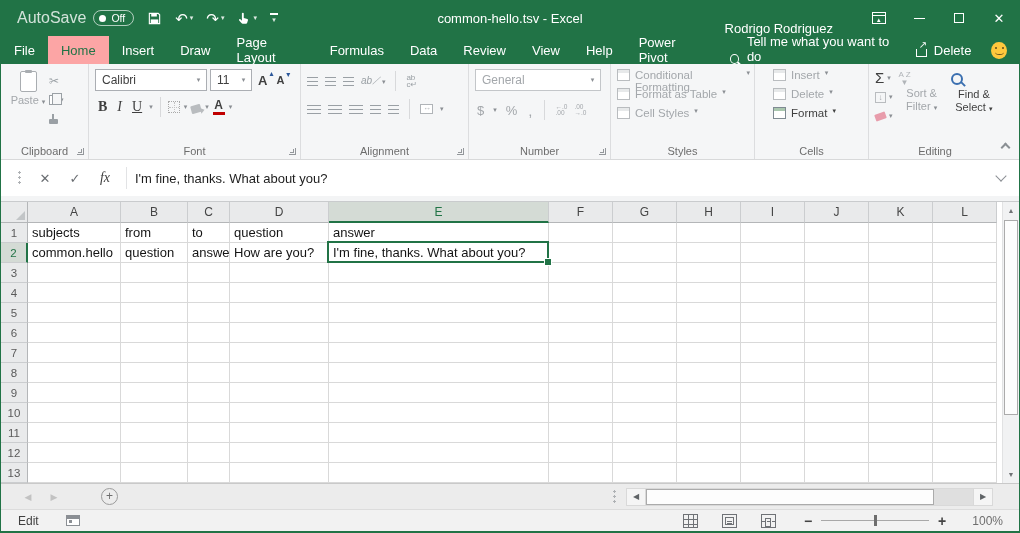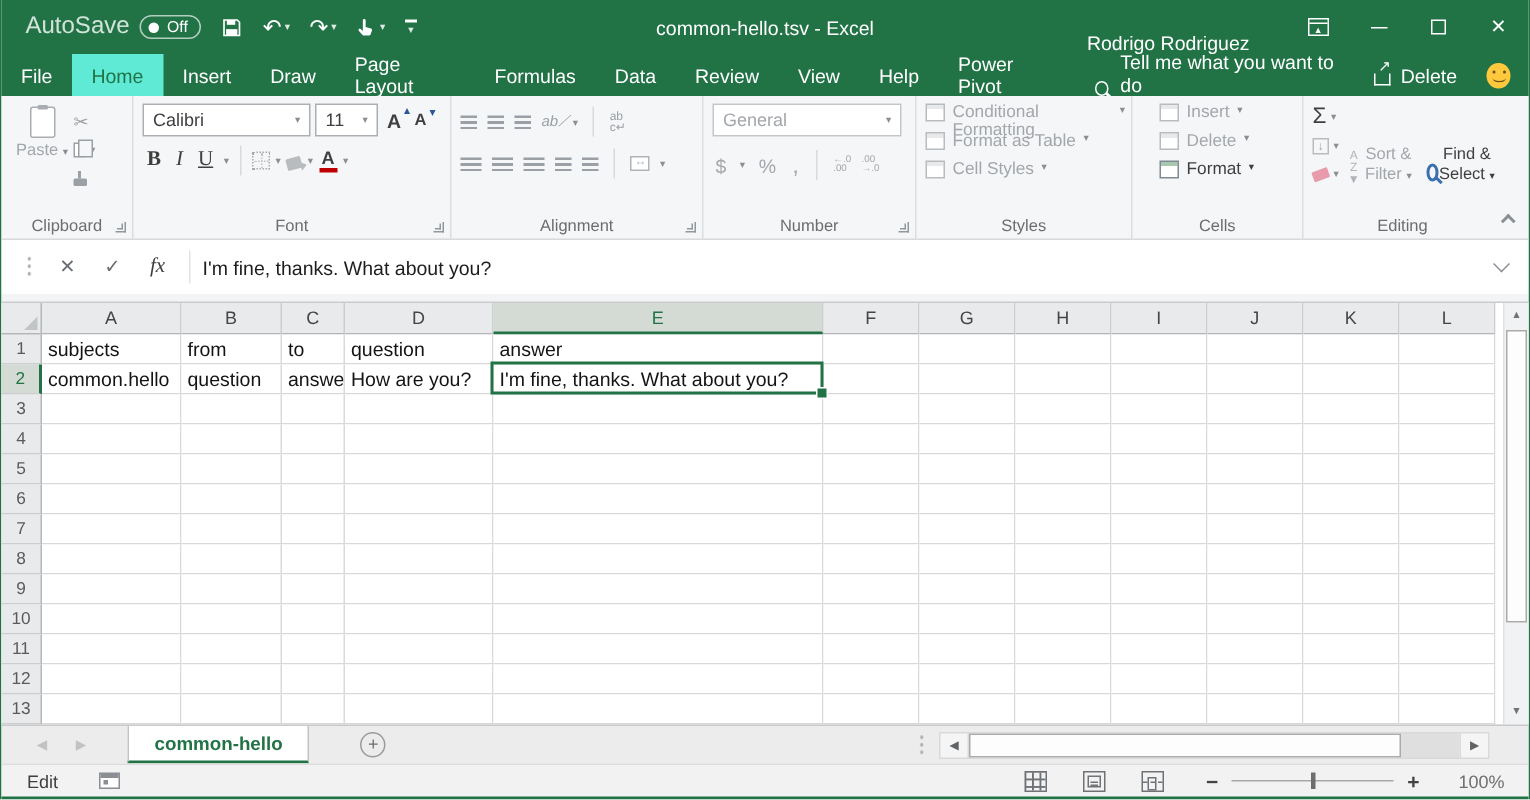--- a/index.html
+++ b/index.html
@@ -27,21 +27,21 @@
   .rdbox { width:14px; height:12px; border:1px solid #fff; position:relative; }
   .rdbox::before { content:""; position:absolute; top:2px; left:0; right:0; height:1px; background:#fff; }
   .rdbox::after { content:"▴"; font-size:7px; color:#fff; position:absolute; left:4px; top:2.5px; }
   .minbar { width:11px; height:1px; background:#fff; }
   .maxbox { width:10px; height:10px; border:1px solid #fff; }
   .closex { font-size:13px; }
 
   
   .tabrow { height:28px; background:#217346; display:flex; align-items:stretch; color:#fff; flex:none; }
   .rtab { display:flex; align-items:center; padding:0 13px; font-size:13px; cursor:default; }
-  .rtab.sel { background:#5eead4; color:#217346;text-align:center; }
+  .rtab.sel { background:#fca5a5; color:#217346;text-align:center; }
   .tellme { display:flex; align-items:flex-end; gap:8px; margin-left:14px; }
   .lens { width:10px; height:10px; border:1.5px solid #fff; border-radius:50%; position:relative; }
   .lens::after { content:""; position:absolute; width:5px; height:1.5px; background:#fff; transform:rotate(45deg); right:-4px; bottom:-1px; }
   .share { display:flex; align-items:center; gap:7px; margin-left:22px; }
   .shbox { width:11px; height:8px; border:1px solid #fff; border-top:none; position:relative; margin-top:6px; }
   .shbox::before { content:"↗"; position:absolute; font-size:10px; top:-10px; left:2px; color:#fff; }
   .smiley { width:17px; height:17px; border-radius:50%; background:#ffc83d; position:relative; margin:0 12px 0 20px; align-self:center; }
   .smiley::before { content:""; position:absolute; left:4px; top:5px; width:2px; height:2.5px; border-radius:50%; background:#69531c; box-shadow:7px 0 0 #69531c; }
   .smiley::after { content:""; position:absolute; left:3.5px; top:7px; width:9px; height:5px; border-bottom:1.5px solid #69531c; border-radius:50%; }
 
@@ -107,21 +107,21 @@
   .mini-ic { width:13px; height:12px; border:1px solid #b9bcbf; background:linear-gradient(180deg,#e7e9ea 0 3px,#fff 3px); flex:none; }
   .mini-ic.en-ic { border-color:#7f8a92; background:linear-gradient(180deg,#a9c7ae 0 3px,#fff 3px); }
 
   
   .ed-wrap { display:flex; gap:6px; }
   .ed-col1 { display:flex; flex-direction:column; gap:3px; padding-top:1px; }
   .ed-mini { height:16px; display:flex; align-items:center; gap:3px; }
   .sigma { font-size:15px; color:#3f3f3f; line-height:14px; }
   .ic-fill { width:11px; height:11px; border:1px solid #b9bcbf; color:#a3a7ab; font-size:8px; display:flex; align-items:center; justify-content:center; }
   .ic-eraser { width:11px; height:7px; background:#e89cab; transform:rotate(-20deg); border-radius:1px; }
-  .ed-block { width:47px; display:flex; flex-direction:row; align-items:flex-end; padding-top:2px; }
+  .ed-block { width:47px; display:flex; flex-direction:column; align-items:flex-start; padding-top:2px; }
   .azfun { font-size:8px; color:#b0b4b8; line-height:8px; text-align:center; }
   .lens-blue { width:12px; height:12px; border:2px solid #3a6fb0; border-radius:50%; position:relative; margin:2px 0 3px; }
   .lens-blue::after { content:""; position:absolute; width:6px; height:2px; background:#3a6fb0; transform:rotate(45deg); right:-5px; bottom:-2px; }
   .ed-lbl { font-size:11px; line-height:13px; text-align:center; }
   .collapse-chev { position:absolute; right:10px; bottom:8px; width:7px; height:7px; border-left:2px solid #8a8f94; border-top:2px solid #8a8f94; transform:rotate(45deg); }
 
   
   .fbar { height:36px; background:#fff; display:flex; align-items:center; padding-left:8px; flex:none; }
   .namebox { width:96px; height:23px; border:1px solid #d0d2d4; display:flex; align-items:center; padding-left:9px; font-size:13px; color:#2f2f2f; }
   .namebox .carr { margin-left:auto; font-size:7px; color:#8b8f94; width:17px; text-align:center; }
@@ -673,21 +673,20 @@
       <span class="vtrack">
           <span class="vthumb"></span>
         </span>
       <span class="sarrow">▼</span>
     </div>
   </div>
 
   <div class="tabbar">
     <span class="nav-arr">◀</span>
     <span class="nav-arr">▶</span>
-    <span class="sheettab">common-hello</span>
     <span class="newsheet">+</span>
     <span class="tb-spacer"></span>
     <span class="dots"></span>
     <span class="hscroll">
       <span class="hs-arr">◀</span>
       <span class="hs-track">
           <span class="hs-thumb"></span>
         </span>
       <span class="hs-arr">▶</span>
     </span>

